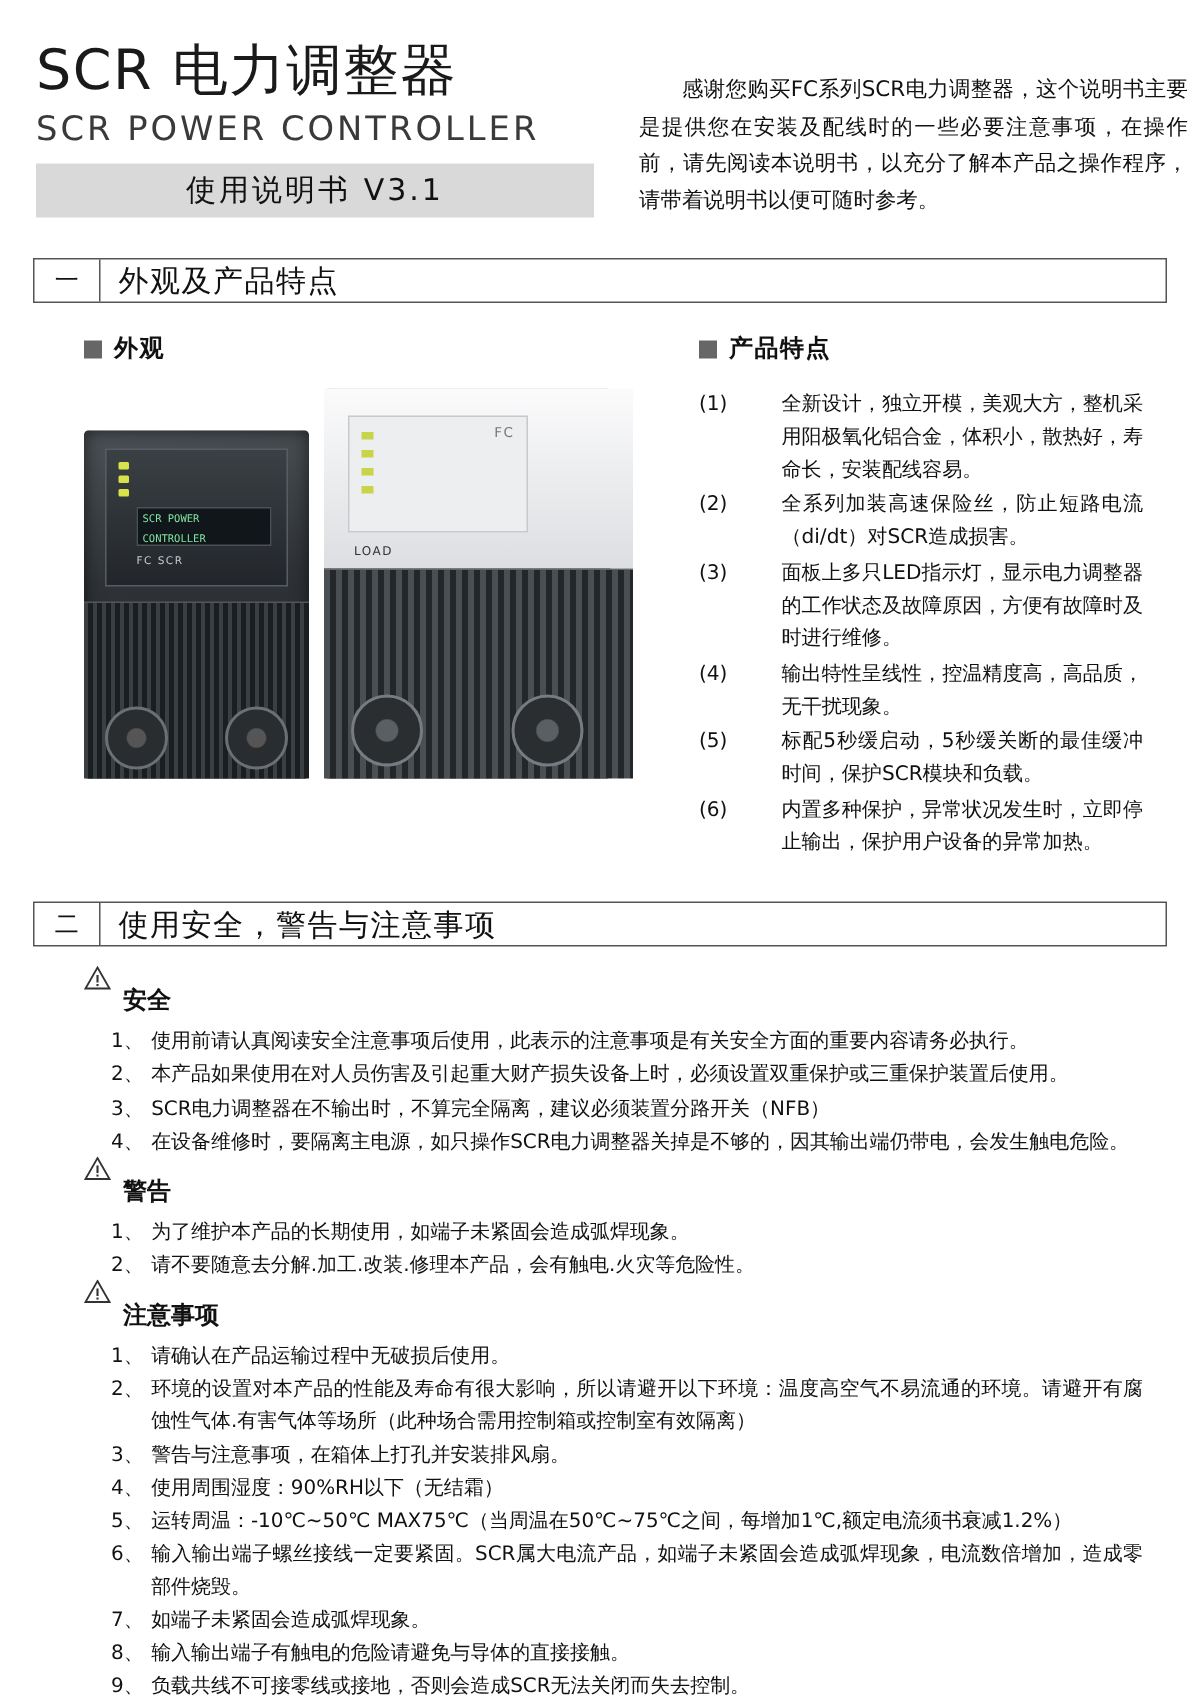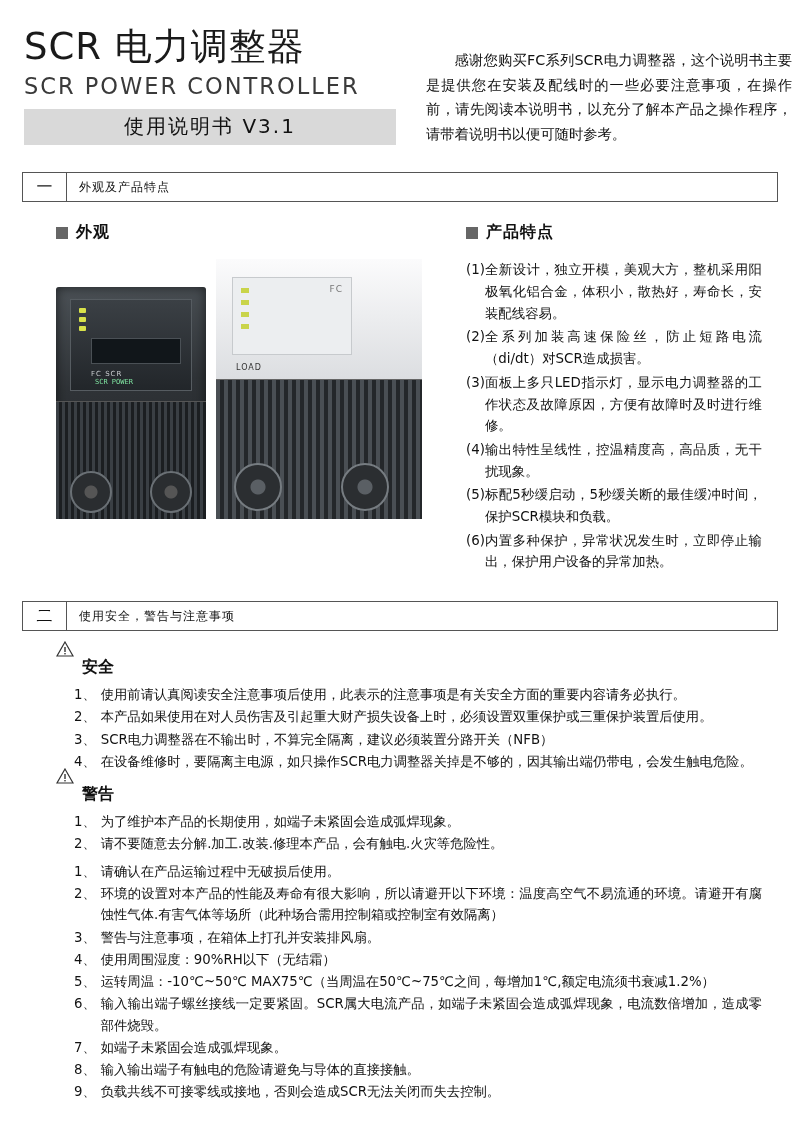--- a/index.html
+++ b/index.html
@@ -85,21 +85,21 @@
     align-items: center;
     justify-content: center;
     border-right: 1px solid #555;
     font-size: 16px;
     font-family: "DejaVu Sans", sans-serif;
   }
   .section-title {
     display: flex;
     align-items: center;
     padding-left: 12px;
-    font-size: 12px;
+    font-size: 20px;
     font-family: "DejaVu Sans", sans-serif;
     letter-spacing: 1px;
   }
 
   
   .sub-head {
     display: flex;
     align-items: center;
     gap: 8px;
     font-family: "DejaVu Sans", sans-serif;
@@ -146,21 +146,21 @@
   }
   .dev-dark .led {
     position:absolute; width:7px; height:5px; background:#d8e24a; border-radius:1px;
   }
   .dev-dark .lcd {
     position:absolute; left:20px; top:38px; width:90px; height:26px;
     background:#11161a; border:1px solid #4a5055;
   }
   .dev-dark .lcd-txt {
     color:#7fe3a0; font-family:"DejaVu Sans Mono", monospace; font-size:7px;
-    padding:2px 3px; line-height:1.5;margin-top:36px;
+    padding:2px 3px; line-height:1.5;
   }
   .dev-dark .fin {
     position:absolute; bottom:0; left:0; width:150px; height:118px;
     background: repeating-linear-gradient(90deg,#3a3f44 0 3px,#1b1e21 3px 6px);
     border-top:1px solid #555;
   }
   .dev-dark .fan {
     position:absolute; bottom:6px; width:42px; height:42px; border-radius:50%;
     background: radial-gradient(circle at 50% 50%, #555 0 6px, #2a2d30 7px 100%);
     border:2px solid #6a7075;
@@ -196,26 +196,26 @@
 
   .feat-list {
     margin-top: 16px;
     font-family: "DejaVu Sans", sans-serif;
     font-size: 13.4px;
     line-height: 1.62;
     color:#111;
   }
   .feat-list .it { display:flex; margin-bottom: 2px; }
   .feat-list .n { flex: 0 0 auto; }
-  .feat-list .t { flex: 1; text-align: justify; }
+  .feat-list .t { flex: 1; text-align: justify; margin-left: 36px; }
 
   
   .sec2-body { padding: 14px 16px 0 34px; }
   .warn-head {
-    display:flex; gap:8px;
+    display:flex; align-items:center; gap:8px;
     font-family:"DejaVu Sans", sans-serif; font-size:16px; font-weight:bold;
     margin-top: 12px;
   }
   .tri {
     width:0;height:0;border-left:9px solid transparent;border-right:9px solid transparent;
     border-bottom:16px solid transparent;
     position:relative;
   }
   .tri svg { position:absolute; left:-9px; top:-16px; }
 
@@ -386,20 +386,30 @@
         <div class="row">
           <span class="idx">1、</span>
           <span class="txt">为了维护本产品的长期使用，如端子未紧固会造成弧焊现象。</span>
         </div>
         <div class="row">
           <span class="idx">2、</span>
           <span class="txt">请不要随意去分解.加工.改装.修理本产品，会有触电.火灾等危险性。</span>
         </div>
       </div>
 
+      <div class="warn-head">
+        <span class="tri">
+          <svg width="18" height="16" viewBox="0 0 18 16">
+            <polygon points="9,1 17,15 1,15" fill="none" stroke="#333" stroke-width="1.2"></polygon>
+            <rect x="8.3" y="6" width="1.4" height="5" fill="#333"></rect>
+            <rect x="8.3" y="12" width="1.4" height="1.4" fill="#333"></rect>
+          </svg>
+        </span>
+        <span>注意事项</span>
+      </div>
       <div class="num-list">
         <div class="row">
           <span class="idx">1、</span>
           <span class="txt">请确认在产品运输过程中无破损后使用。</span>
         </div>
         <div class="row">
           <span class="idx">2、</span>
           <span class="txt">环境的设置对本产品的性能及寿命有很大影响，所以请避开以下环境：温度高空气不易流通的环境。请避开有腐蚀性气体.有害气体等场所（此种场合需用控制箱或控制室有效隔离）</span>
         </div>
         <div class="row">

